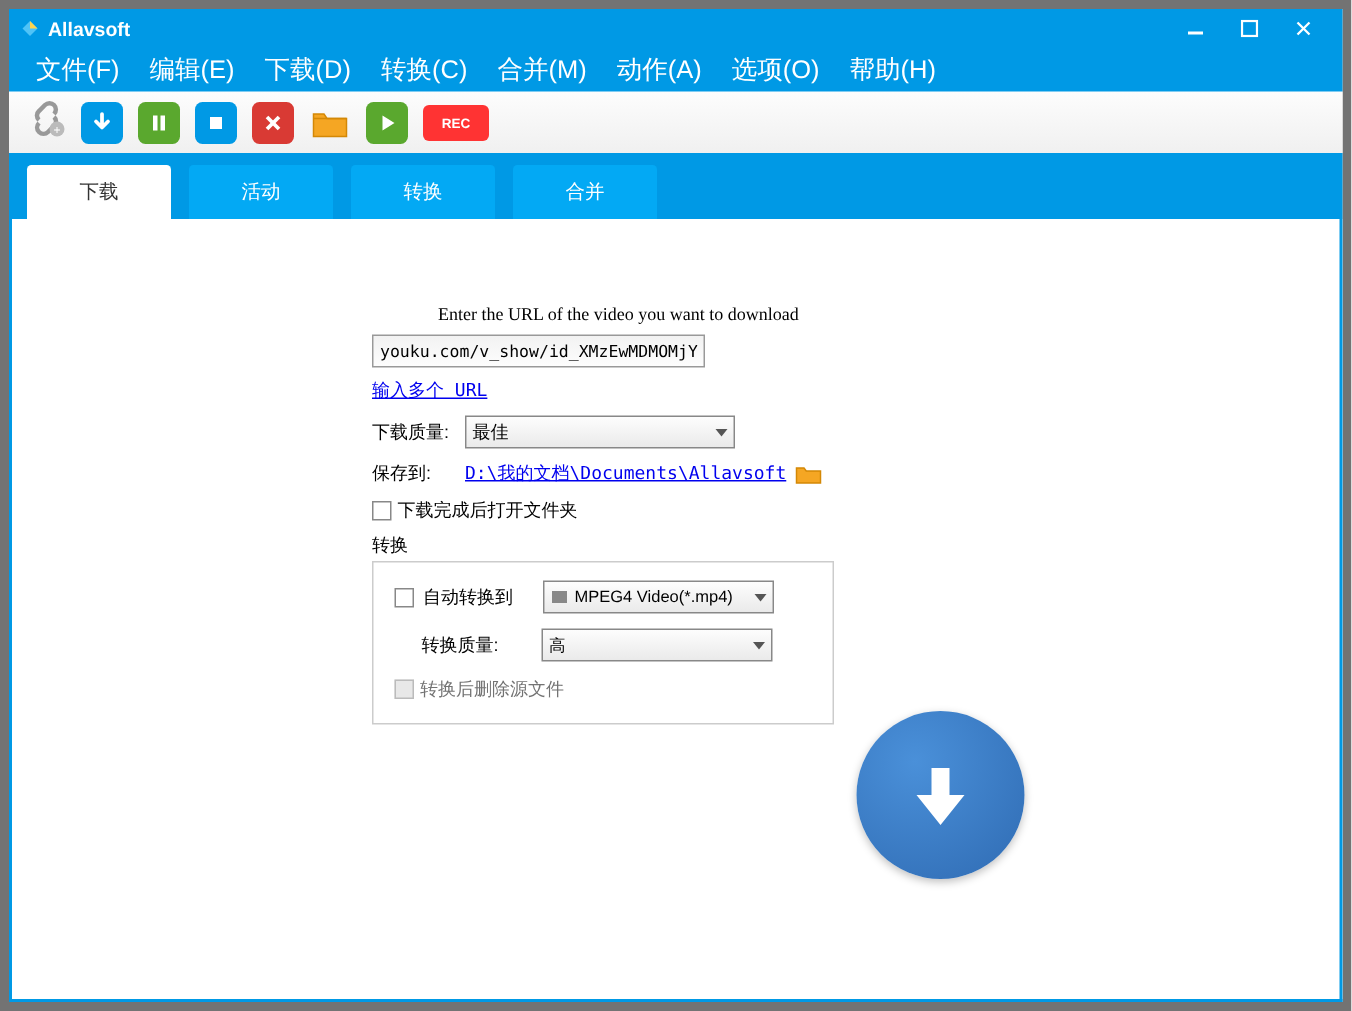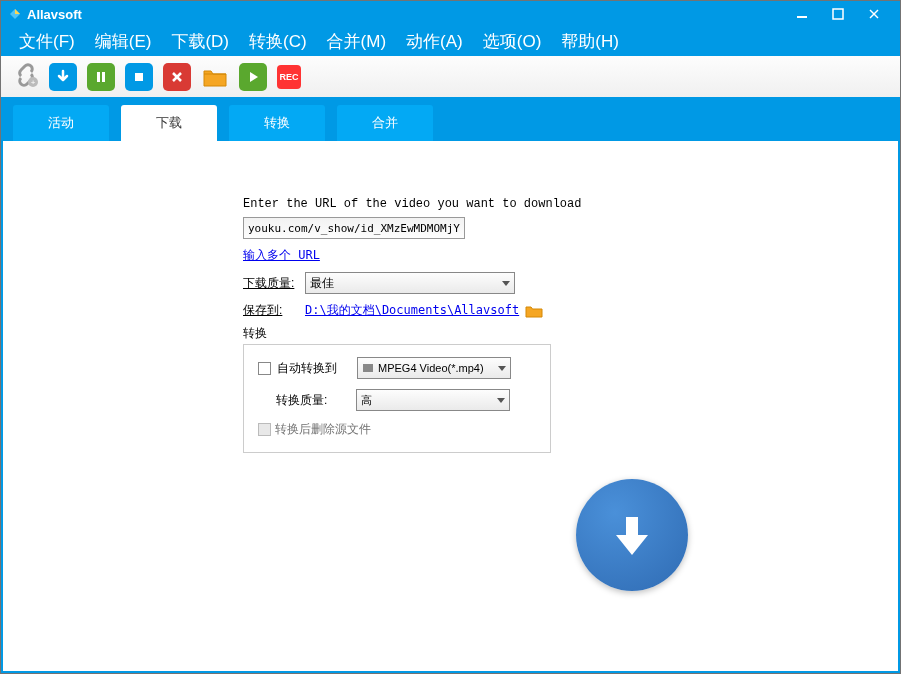--- a/index.html
+++ b/index.html
@@ -1,51 +1,51 @@
 <!DOCTYPE html>
 <html><head>
   <meta charset="utf-8">
   <style>
     * { margin: 0; padding: 0; box-sizing: border-box; font-family: "Microsoft YaHei", SimSun, sans-serif; }
     body { background: #fff; width: 901px; height: 674px; overflow: hidden; }
     
-    .window { width: 901px; height: 674px; border: 1px solid #737373; display: flex; flex-direction: column; justify-content: flex-end; }
+    .window { width: 901px; height: 674px; border: 6px solid #737373; display: flex; flex-direction: column; justify-content: flex-end; }
     
     .titlebar { background: #0099e5; height: 26px; display: flex; align-items: center; padding: 0 8px; color: #fff; }
     .titlebar .logo { width: 12px; height: 12px; margin-right: 6px; }
     .titlebar .title { font-size: 13px; flex: 1; font-weight: bold; }
     .winbtn { width: 36px; height: 26px; display: flex; align-items: center; justify-content: center; cursor: pointer; }
     
     .menubar { background: #0099e5; height: 28px; display: flex; align-items: center; padding: 0 8px; }
     .menuitem { color: #fff; font-size: 17px; padding: 0 10px; cursor: pointer; }
     
     .toolbar { background: linear-gradient(#fdfdfd, #f0f0f0); height: 44px; border-bottom: 2px solid #0099e5; border-top: 1px solid #0099e5; display: flex; align-items: center; padding: 0 12px; gap: 10px; }
     .tbtn { width: 28px; height: 28px; border-radius: 5px; display: flex; align-items: center; justify-content: center; cursor: pointer; }
     .tbtn.blue { background: #0099e5; }
     .tbtn.green { background: #5aa82e; }
     .tbtn.red { background: #d93a34; }
     .tbtn.folder { background: none; }
-    .rec-btn { background: #f33; color: #fff; font-size: 9px; font-weight: bold; width: 24px; height: 24px; border-radius: 4px; display: flex; align-items: center; justify-content: center; }
+    .rec-btn { background: #f33; color: #fff; font-size: 9px; font-weight: bold; width: 44px; height: 24px; border-radius: 4px; display: flex; align-items: center; justify-content: center; }
     
     .tabbar { background: #0099e5; height: 42px; display: flex; align-items: flex-end; padding: 0 12px 0 12px; gap: 12px; }
     .tab { width: 96px; height: 36px; display: flex; align-items: center; justify-content: center; font-size: 13px; cursor: pointer; border-radius: 3px 3px 0 0; }
     .tab.active { background: #fff; color: #333; }
     .tab.inactive { background: #03a9f4; color: #fff; }
     
     .content { flex: 1; background: #fff; padding: 56px 0 0 240px; position: relative; border: 2px solid #0099e5; border-top: none; }
     
     .form-area { width: 540px; }
-    .prompt { font-family: Liberation Mono, monospace; font-size: 12px; margin-bottom: 6px; }
+    .prompt { font-family: Liberation Serif, serif; font-size: 12px; margin-bottom: 6px; margin-left: 44px; }
     .url-row { display: flex; gap: 12px; margin-bottom: 6px; }
     .url-input { width: 222px; height: 22px; border: 1px solid #999; font-family: SimSun, monospace; font-size: 11px; padding: 0 4px; background: linear-gradient(#f2f2f2, #fdfdfd); }
     .paste-btn { width: 144px; height: 24px; border: 1px solid #888; background: linear-gradient(#fdfdfd, #e8e8e8); font-family: SimSun, monospace; font-size: 12px; cursor: pointer; }
     .link { color: #0000ee; text-decoration: underline; font-family: SimSun, monospace; font-size: 12px; cursor: pointer; }
     .row { display: flex; align-items: center; margin-top: 8px; font-family: SimSun, monospace; font-size: 12px; }
-    .lbl { width: 62px; text-decoration: underline; }
-    .select { width: 210px; height: 22px; border: 1px solid #888; background: linear-gradient(#fdfdfd, #eaeaea); font-family: SimSun, monospace; font-size: 12px; padding: 0 4px; display: flex; align-items: center; justify-content: space-between; cursor: pointer; }
+    .lbl { width: 62px; }
+    .select { width: 180px; height: 22px; border: 1px solid #888; background: linear-gradient(#fdfdfd, #eaeaea); font-family: SimSun, monospace; font-size: 12px; padding: 0 4px; display: flex; align-items: center; justify-content: space-between; cursor: pointer; }
     .folder-icon { width: 18px; height: 14px; margin-left: 6px; cursor: pointer; }
     .checkbox-row { display: flex; align-items: center; margin-top: 8px; font-size: 12px; }
     .checkbox { width: 13px; height: 13px; border: 1px solid #888; margin-right: 4px; background: #fff; cursor: pointer; }
     .checkbox.disabled { background: #e8e8e8; border-color: #bbb; }
     
     .group { border: 1px solid #ccc; margin-top: 4px; padding: 12px 14px 14px 14px; width: 308px; position: relative; }
     .group .row { margin-top: 0; margin-bottom: 10px; }
     .group .lbl2 { width: 80px; }
     .select-sm { width: 154px; height: 22px; border: 1px solid #888; background: linear-gradient(#fdfdfd, #eaeaea); font-family: SimSun, monospace; font-size: 11px; padding: 0 4px; display: flex; align-items: center; justify-content: space-between; cursor: pointer; }
     .disabled-text { color: #737373; }
@@ -132,22 +132,22 @@
       </div>
     <div class="tbtn green">
         <svg width="14" height="14">
           <polygon points="4,2 12,7 4,12" fill="#fff"></polygon>
         </svg>
       </div>
     <div class="rec-btn">REC</div>
   </div>
 
   <div class="tabbar">
+    <div class="tab active">下载</div>
     <div class="tab inactive">活动</div>
-    <div class="tab active">下载</div>
     <div class="tab inactive">转换</div>
     <div class="tab inactive">合并</div>
   </div>
 
   <div class="content">
     <div class="form-area">
       <div class="prompt">Enter the URL of the video you want to download</div>
       <div class="url-row">
         <input class="url-input" value="youku.com/v_show/id_XMzEwMDMOMjYxMg==.html" style="">
       </div>
@@ -162,20 +162,24 @@
       </div>
       
       <div class="row">
         <span class="lbl">保存到:</span>
         <span class="link">D:\我的文档\Documents\Allavsoft</span>
         <svg class="folder-icon" viewBox="0 0 18 14">
             <path d="M1 3 h5 l1.5 2 h9.5 v8 h-16 z" fill="#f5a623" stroke="#d48806"></path>
           </svg>
       </div>
       
+      <div class="checkbox-row">
+        <div class="checkbox"></div>
+        <span>下载完成后打开文件夹</span>
+      </div>
       
       <div style="margin-top:6px; font-size:12px;">转换</div>
       <div class="group" style="margin-top:2px;">
         <div class="row">
           <div class="checkbox"></div>
           <span class="lbl2" style="margin-left:2px;">自动转换到</span>
           <div class="select-sm">
             <span style="display:flex;align-items:center;gap:4px;">
                 <svg width="12" height="10">
                   <rect x="1" y="1" width="10" height="8" fill="#888"></rect>

